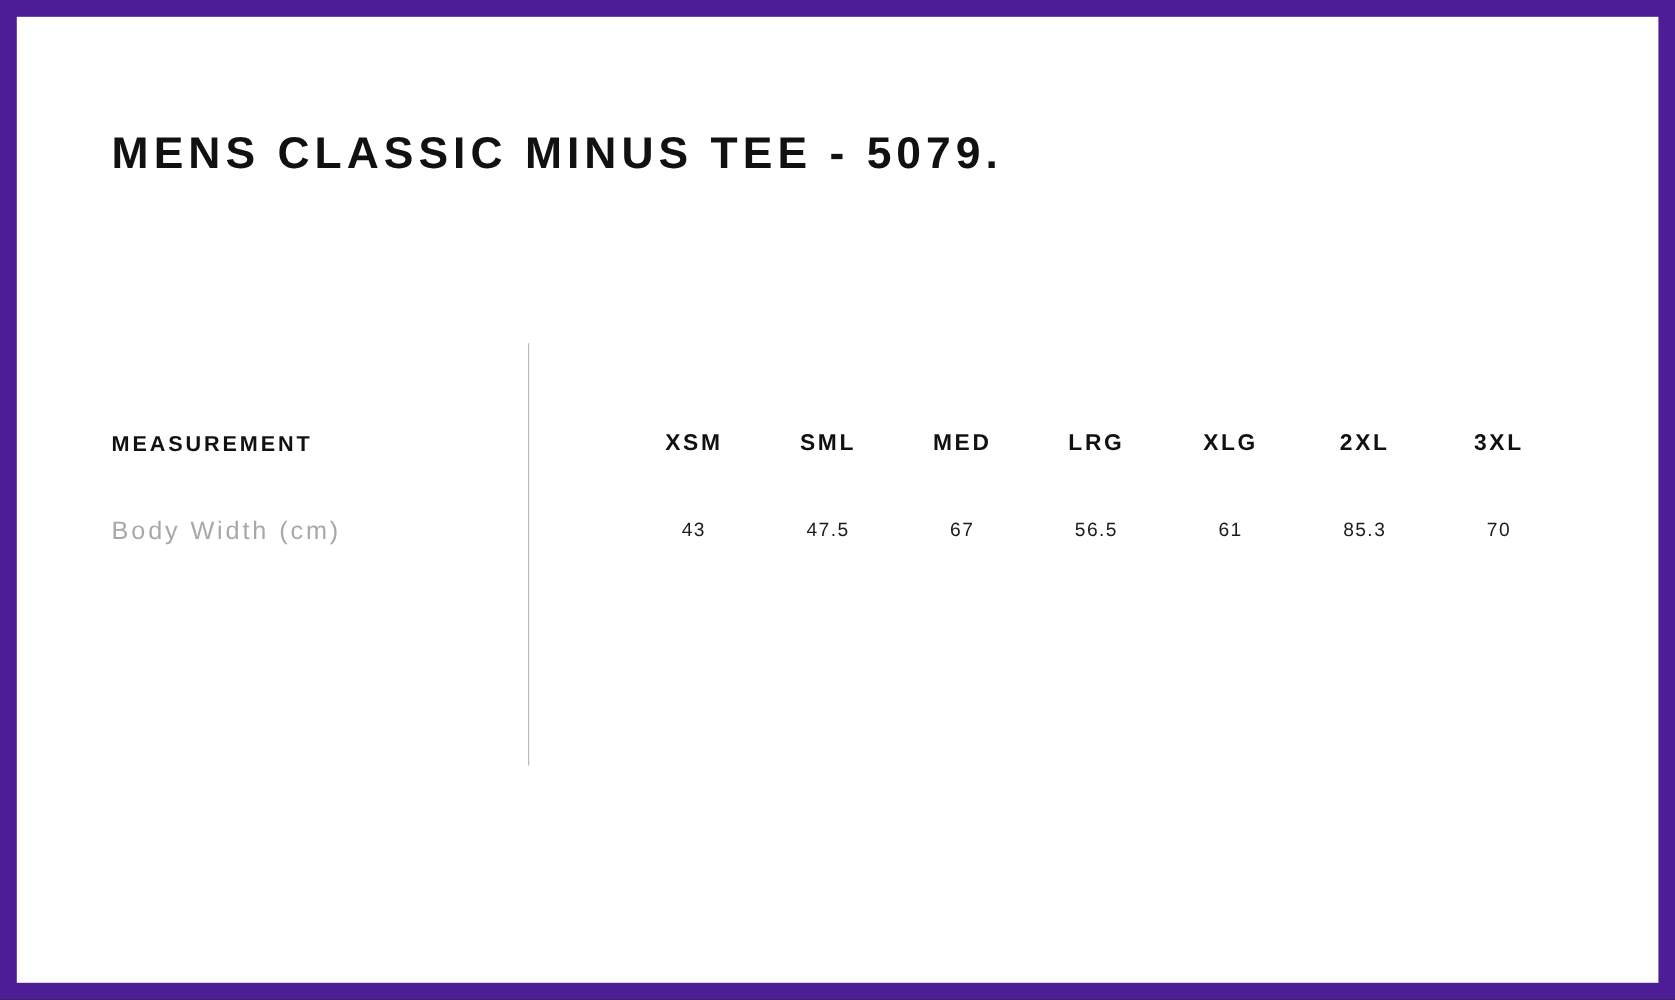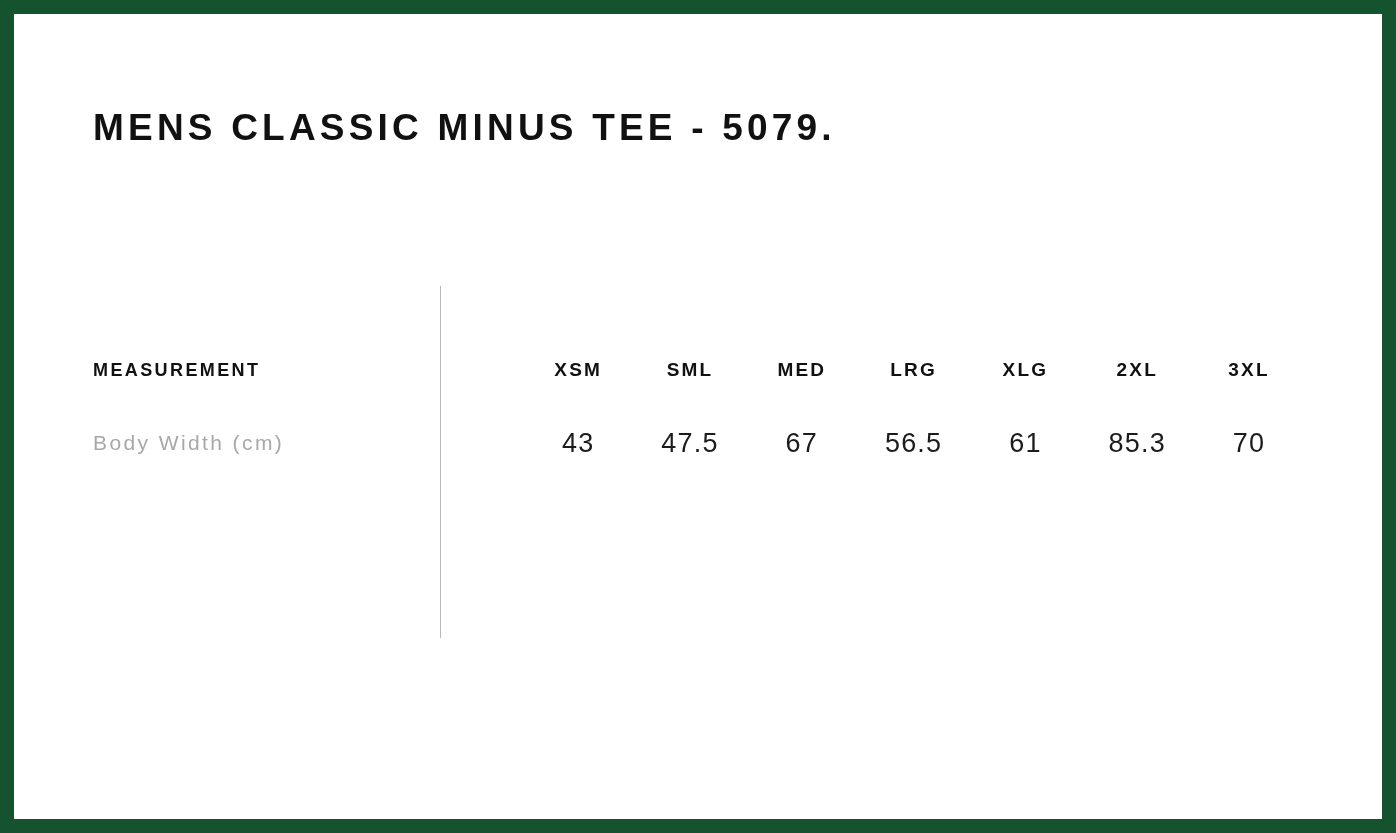--- a/index.html
+++ b/index.html
@@ -13,21 +13,21 @@
     overflow: hidden;
     font-family: "Liberation Sans", sans-serif;
   }
 
   .frame {
     position: absolute;
     left: 0;
     top: 0;
     width: 1396px;
     height: 833px;
-    background: #14532d;
+    background: #4c1d95;
     box-sizing: border-box;
   }
 
   .sheet {
     position: absolute;
     left: 14px;
     top: 14px;
     width: 1368px;
     height: 805px;
     background: #ffffff;
@@ -98,21 +98,21 @@
     font-size: 21px;
     font-weight: normal;
     letter-spacing: 2.4px;
     color: #a8a8a8;
     height: 94px;
     vertical-align: middle;
     white-space: nowrap;
   }
   .row-value {
     text-align: center;
-    font-size: 27px;
+    font-size: 16px;
     font-weight: normal;
     letter-spacing: 1.2px;
     color: #1c1c1c;
     height: 94px;
     vertical-align: middle;
     white-space: nowrap;
   }
 
   
   .col-label { width: 430px; }

